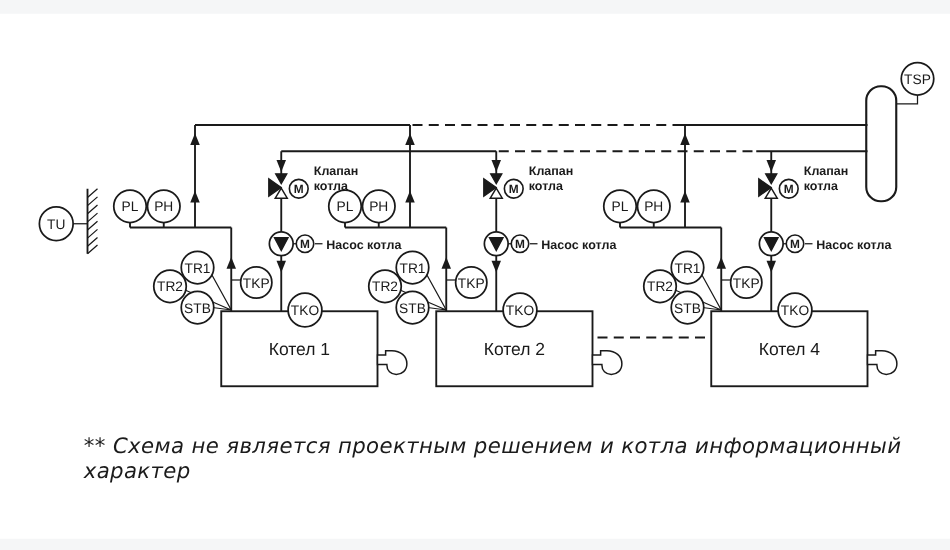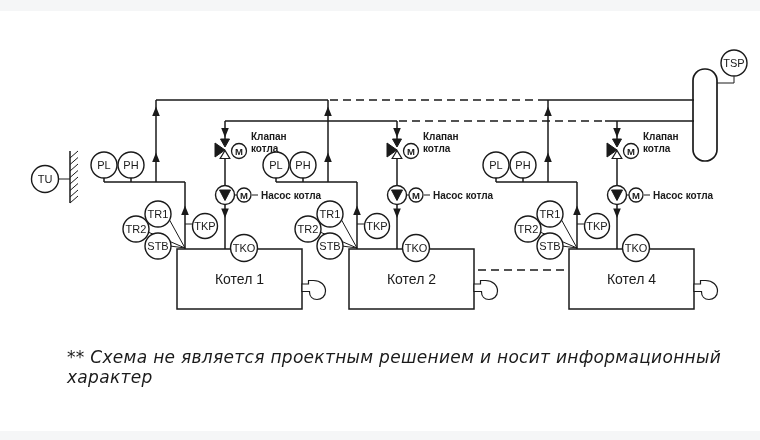--- a/index.html
+++ b/index.html
@@ -222,17 +222,17 @@
     </g>
 
     <g>
       <rect class="p16" x="693" y="69" width="24" height="92" rx="11.5" fill="#ffffff"></rect>
       <path class="p10" d="M734,76.5 V83 H717"></path>
       <circle class="sens" cx="734" cy="63" r="13"></circle>
       <text class="ct" x="734" y="67">TSP</text>
     </g>
   </svg>
 
-  <div id="footnote">** Схема не является проектным решением и носит информационный характер</div>
+  <div id="footnote">** Схема не является проектным решением и котла информационный характер</div>
 
   <div class="band" id="band-top"></div>
   <div class="band" id="band-bottom"></div>
 </div>
 
 </body></html>

